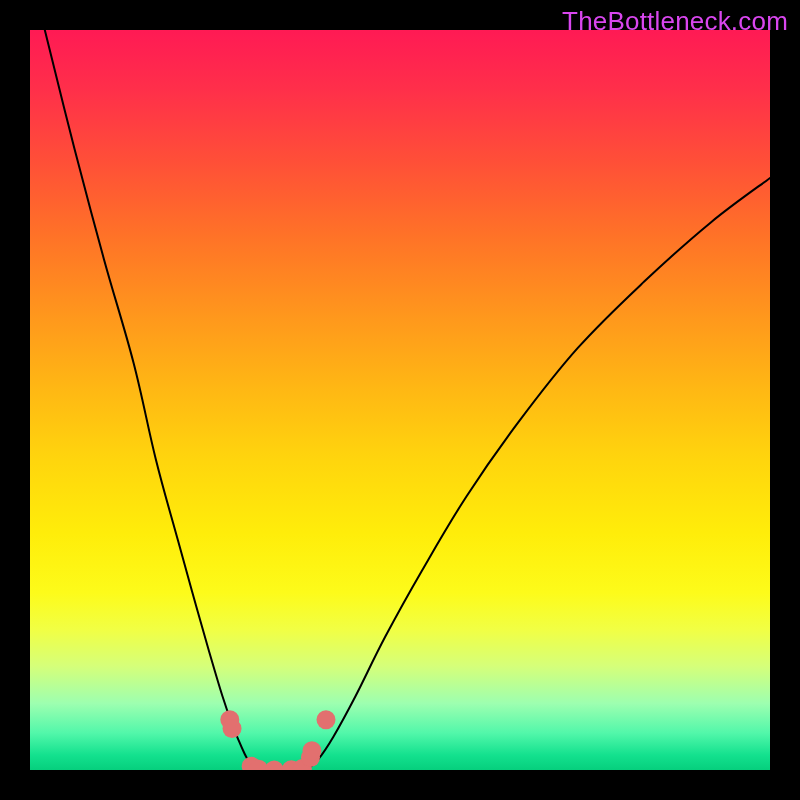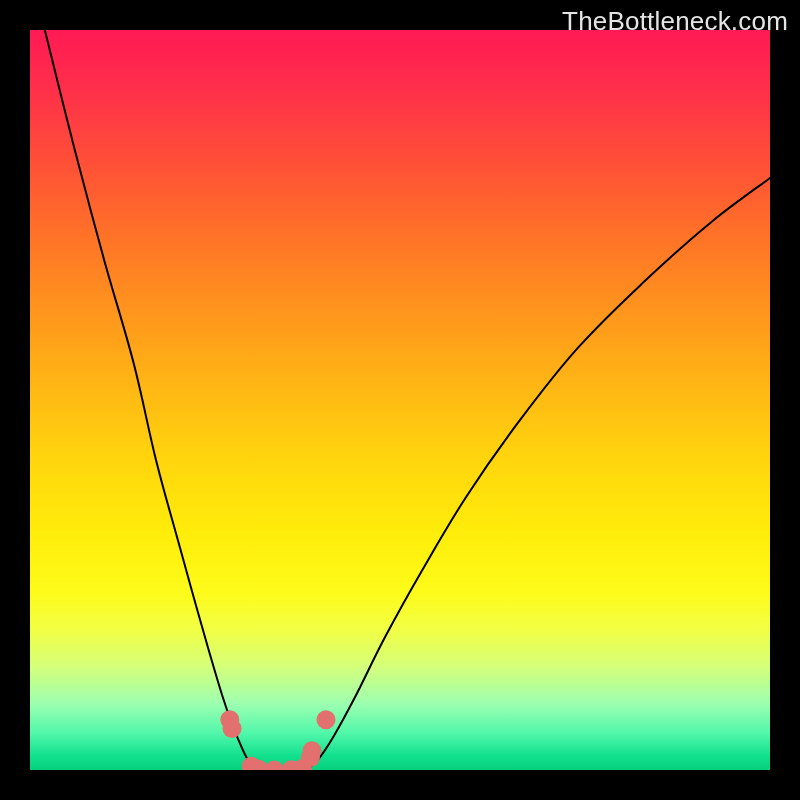--- a/index.html
+++ b/index.html
@@ -38,21 +38,21 @@
       #9dffb0 91%,
       #52f7aa 95%,
       #13e18e 98%,
       #06cf7d 100%
     );
   }
   .watermark {
     position: absolute;
     top: 6px;
     right: 12px;
-    color: #e5e5e5;
+    color: #d946ef;
     font-size: 26px;
     font-weight: 500;
     letter-spacing: 0.2px;
     user-select: none;
   }
   svg.curve {
     position: absolute;
     left: 0;
     top: 0;
     width: 740px;

